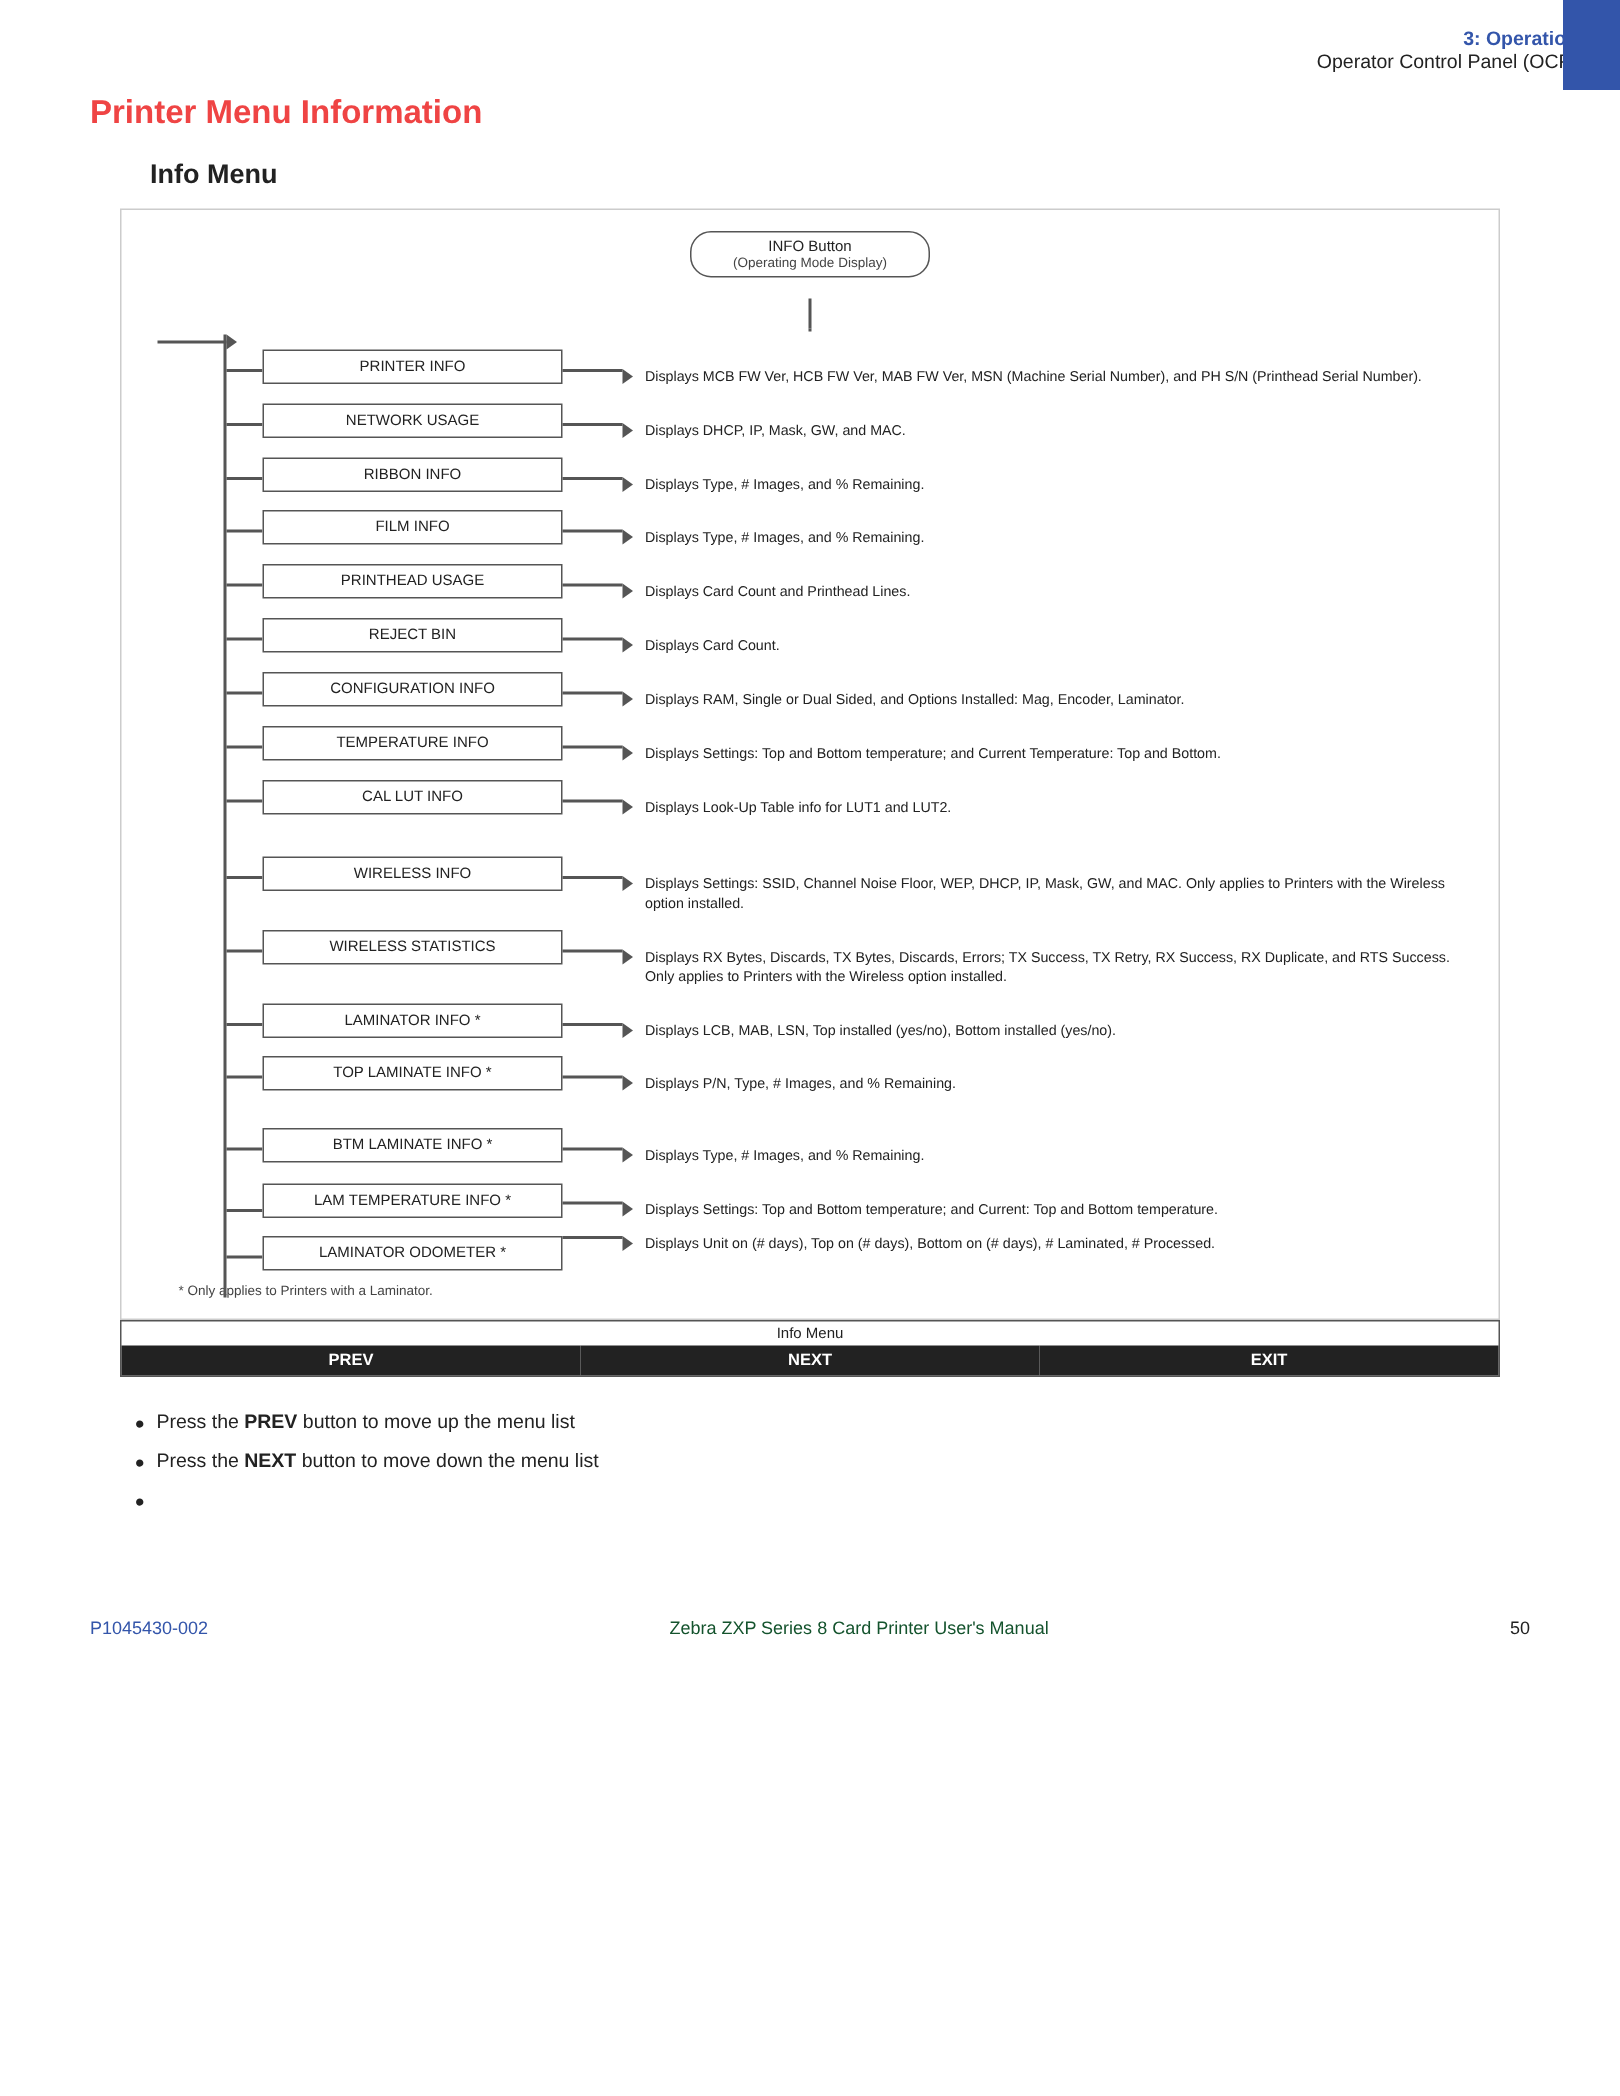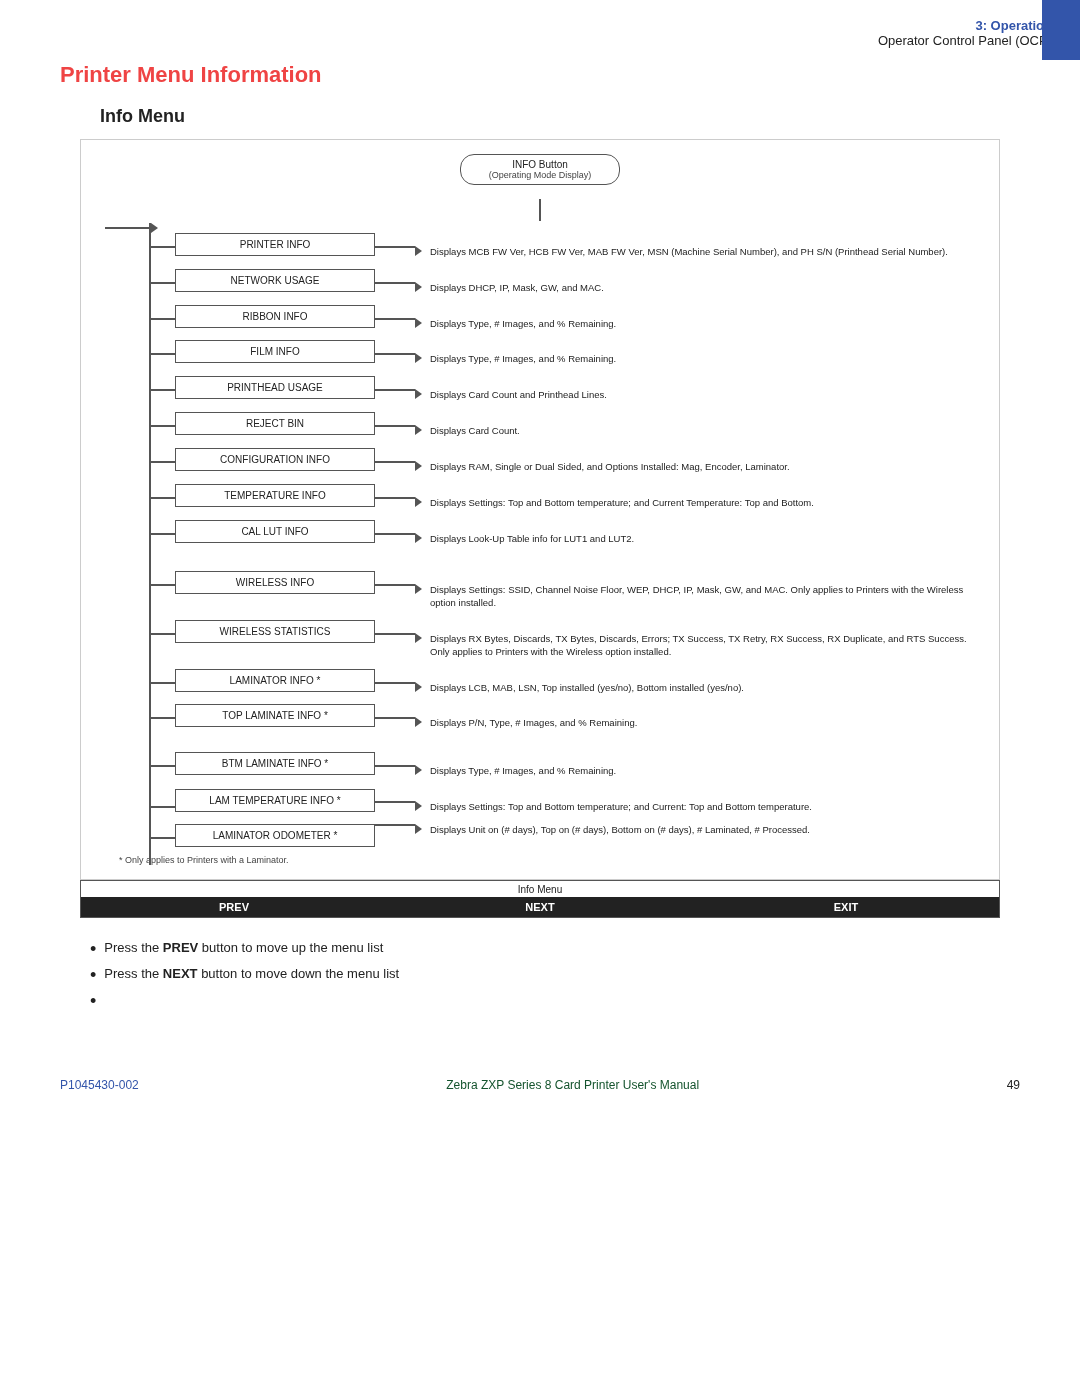--- a/index.html
+++ b/index.html
@@ -493,14 +493,14 @@
       <div class="bullet-item">
         <span class="bullet-dot">•</span>
       </div>
     </div>
 
 </div>
 
 <div class="page-footer">
   <span class="footer-left">P1045430-002</span>
   <span class="footer-center">Zebra ZXP Series 8 Card Printer User's Manual</span>
-  <span class="footer-right">49</span>
+  <span class="footer-right">50</span>
 </div>
 
 </body></html>

